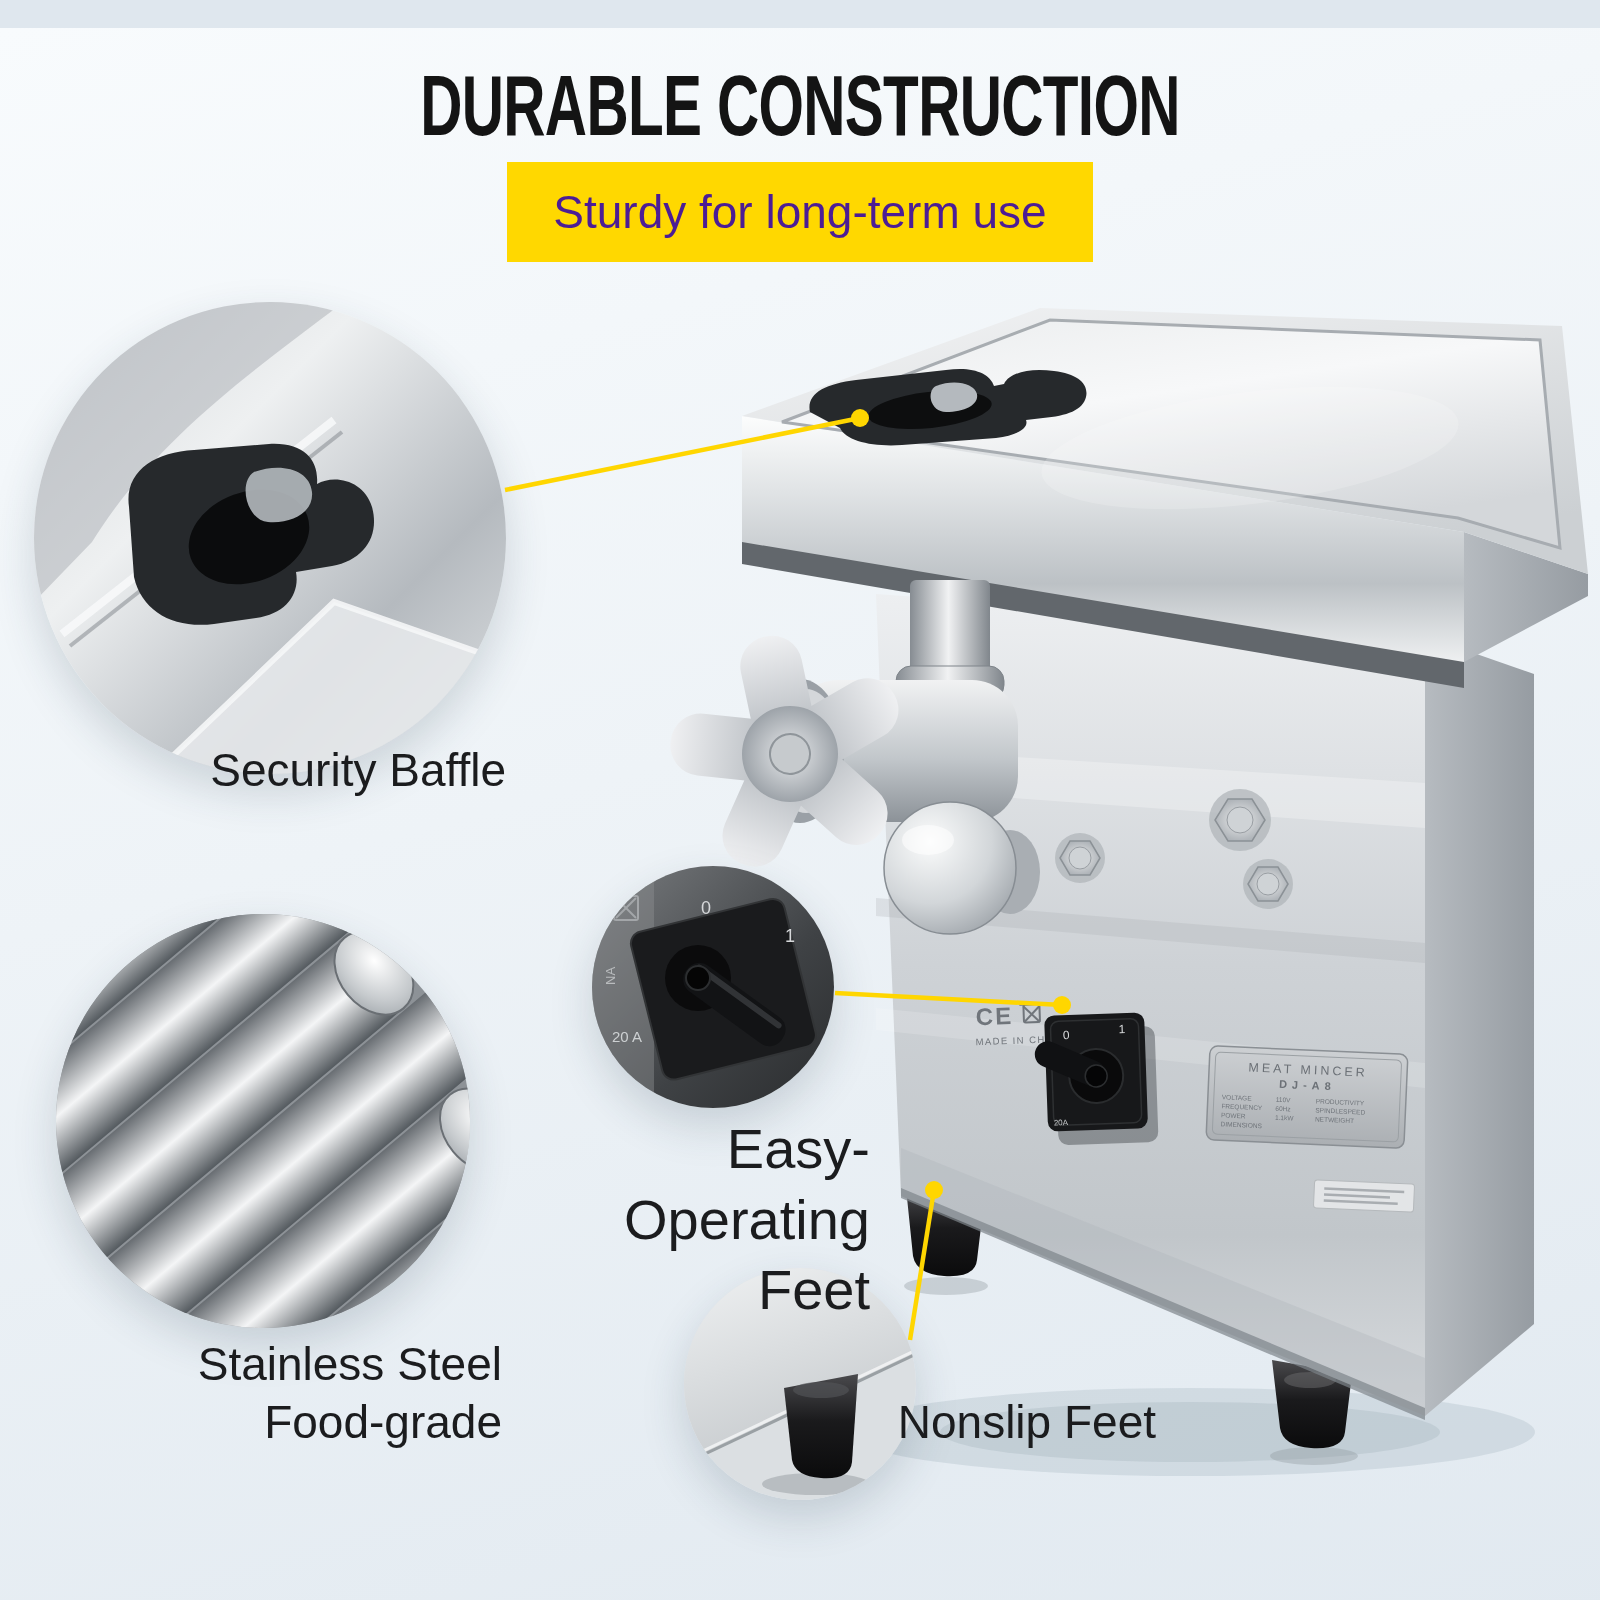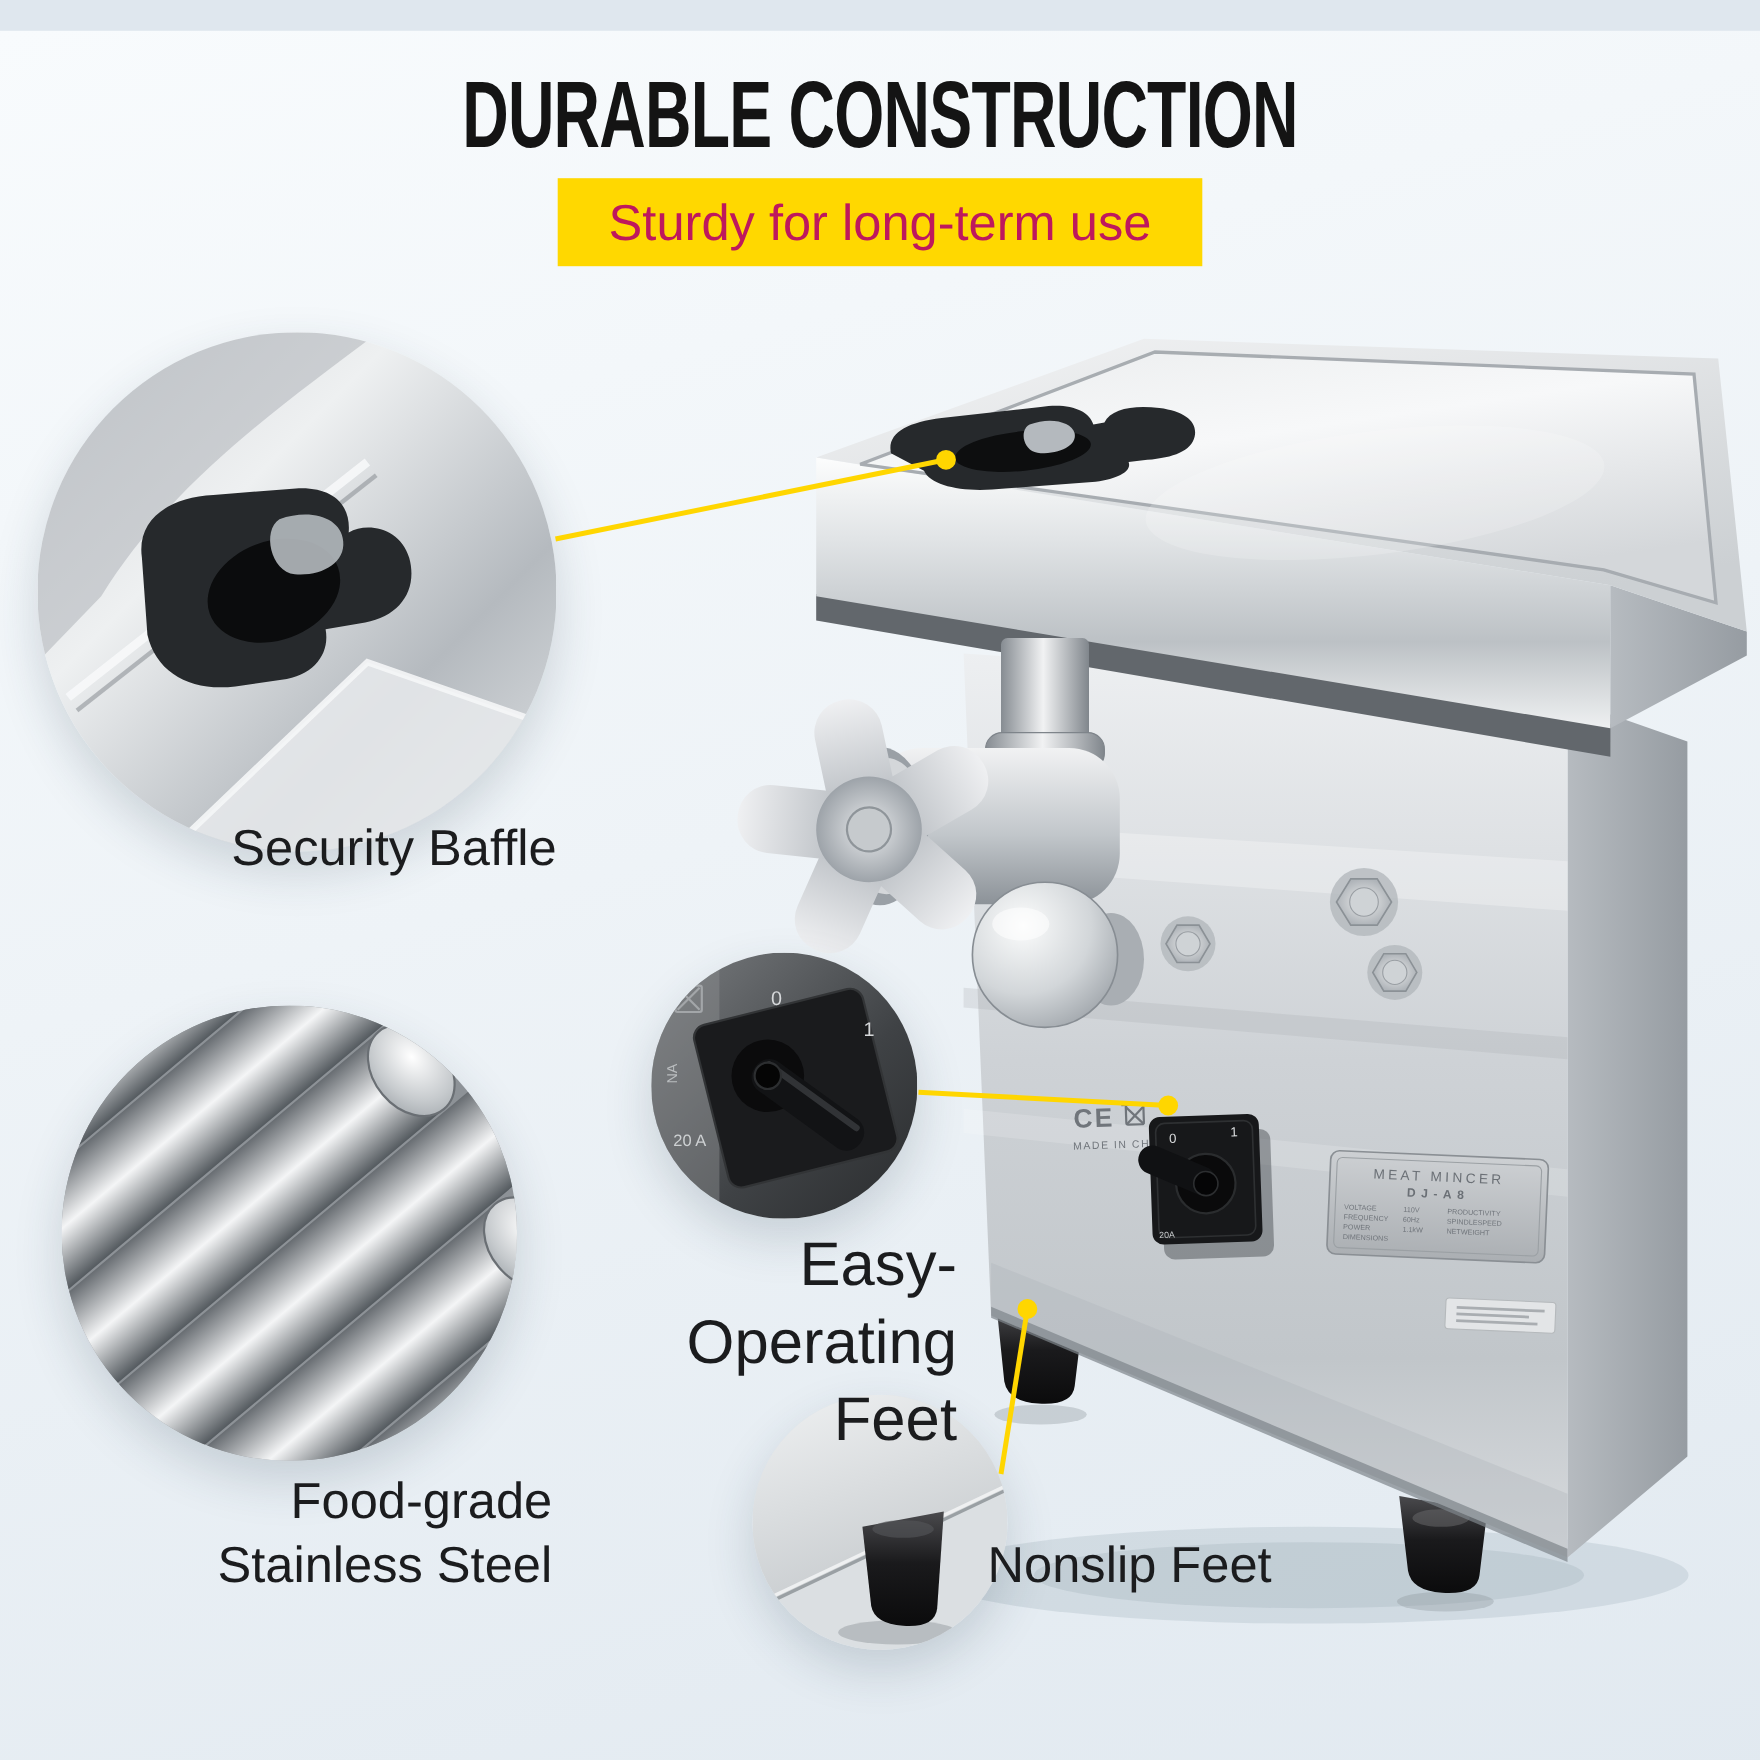--- a/index.html
+++ b/index.html
@@ -9,22 +9,22 @@
     background:linear-gradient(165deg,#f8fbfd 0%,#eef3f7 45%,#e1e9f0 100%);
     margin-top:28px;
   }
   .title{
     position:absolute;top:28px;left:0;width:1600px;margin:0;
     text-align:center;font-size:86px;font-weight:800;color:#141414;
     letter-spacing:-1px;transform:scaleX(.68);white-space:nowrap;
   }
   .banner-wrap{position:absolute;top:134px;left:0;width:1600px;text-align:center;}
   .banner{
-    display:inline-block;background:#FFD800;color:#be185d;
-    font-size:46px;font-weight:500;padding:13px 46px;
+    display:inline-block;background:#FFD800;color:#4c1d95;
+    font-size:46px;font-weight:500;padding:23px 46px;
   }
   .machine,.lines{position:absolute;left:0;top:0;width:1600px;height:1600px;}
   .lines{pointer-events:none;}
   .machine text,.zoom-circle text{font-family:"Liberation Sans",sans-serif;}
   .zoom-circle{
     position:absolute;border-radius:50%;overflow:hidden;
     box-shadow:0 18px 44px rgba(40,60,80,.18);
   }
   .c1{left:34px;top:274px;width:472px;height:472px;}
   .c2{left:56px;top:886px;width:414px;height:414px;}
@@ -370,22 +370,22 @@
       <line x1="835" y1="965" x2="1062" y2="977"></line>
       <line x1="934" y1="1162" x2="910" y2="1312"></line>
     </g>
     <circle cx="860" cy="390" r="9" fill="#FFD600"></circle>
     <circle cx="1062" cy="977" r="9" fill="#FFD600"></circle>
     <circle cx="934" cy="1162" r="9" fill="#FFD600"></circle>
   </svg>
 
   <div class="label lbl-baffle">Security Baffle</div>
   <div class="label lbl-steel">
+    <div>Stainless Steel</div>
     <div>Food-grade</div>
-    <div>Stainless Steel</div>
   </div>
   <div class="label lbl-knob">
     <div>Easy-Operating</div>
     <div>Feet</div>
   </div>
   <div class="label lbl-feet">Nonslip Feet</div>
 
 </div>
 
 </body></html>

